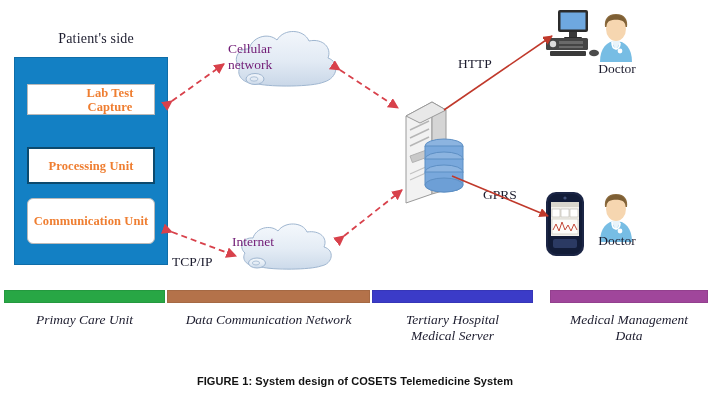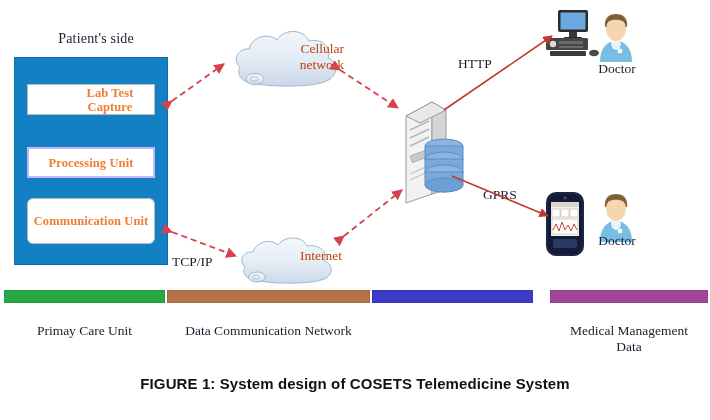--- a/index.html
+++ b/index.html
@@ -49,37 +49,37 @@
     align-items: center;
     justify-content: center;
     text-align: center;
     color: #ef7e31;
     font-weight: bold;
     font-size: 12.5px;
     line-height: 1.12;
     letter-spacing: .1px;
   }
   #unit-lab      { top: 26px;  height: 31px; padding-left: 38px; }
-  #unit-process  { top: 89px;  height: 31px; border: 2px solid #c4b5fd; }
+  #unit-process  { top: 89px;  height: 37px; border: 2px solid #0c4a6e; }
   #unit-comm     { top: 140px; height: 46px; border-radius: 6px; }
 
   
   .cloud-wrap { position: absolute; }
   .cloud-text {
     position: absolute;
     width: 100%;
-    text-align: right;
+    text-align: left;
     font-size: 13.5px;
-    color: #c2410c;
+    color: #701a75;
     line-height: 1.18;
     pointer-events: none;
   }
   #cloud-cellular { left: 228px; top: 24px;  width: 116px; height: 72px; }
   #cloud-cellular .cloud-text { top: 17px; }
-  #cloud-internet { left: 232px; top: 234px; width: 110px; height: 56px; }
+  #cloud-internet { left: 232px; top: 220px; width: 110px; height: 56px; }
   #cloud-internet .cloud-text { top: 14px; }
 
   
   #server { position: absolute; left: 396px; top: 90px; width: 70px; height: 118px; }
 
   
   #pc-station  { position: absolute; left: 540px; top: 8px;   width: 66px; height: 52px; }
   #doctor-top  { position: absolute; left: 594px; top: 10px;  width: 44px; height: 52px; }
   #label-doctor-top {
     position: absolute; left: 580px; top: 61px; width: 74px;
@@ -117,36 +117,37 @@
     width: 710px; height: 70px;
   }
   .legend-col { position: absolute; top: 0; }
   .legend-bar {
     height: 13px;
     width: 100%;
     border: 1px solid rgba(0,0,0,.08);
     box-sizing: border-box;
   }
   .legend-text {
-    margin-top: 20px;
+    margin-top: 9px;
     text-align: center;
     font-size: 13.5px;
     color: #1c1c2e;
     line-height: 1.18;
+    font-style: italic;
   }
 
   
   #caption {
     position: absolute;
     left: 0; top: 375px;
     width: 710px;
     text-align: center;
     font-family: "Liberation Sans", sans-serif;
     font-weight: bold;
-    font-size: 15px;
+    font-size: 11px;
     color: #121212;
     letter-spacing: .1px;
   }
 </style>
 </head>
 <body>
 
 <div id="figure">
 
   <div id="patient-label">Patient's side</div>
@@ -340,20 +341,24 @@
 
     <div class="legend-col" style="left:167px; width:203px;">
       <div class="legend-bar" style="background:#b4724a;"></div>
       <div class="legend-text">
         <span>Data Communication Network</span>
       </div>
     </div>
 
     <div class="legend-col" style="left:372px; width:161px;">
       <div class="legend-bar" style="background:#3b3bc8;"></div>
+      <div class="legend-text">
+        <span>Tertiary Hospital</span><br>
+        <span>Medical Server</span>
+      </div>
     </div>
 
     <div class="legend-col" style="left:550px; width:158px;">
       <div class="legend-bar" style="background:#a0469b;"></div>
       <div class="legend-text">
         <span>Medical Management</span><br>
         <span>Data</span>
       </div>
     </div>
   </div>

